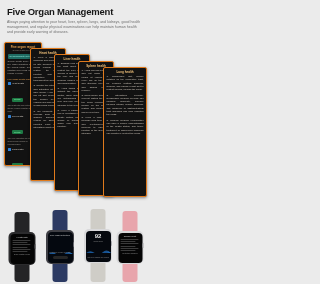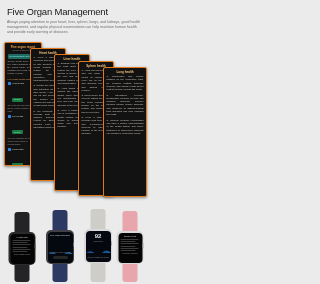--- a/index.html
+++ b/index.html
@@ -5,21 +5,21 @@
   html,body{margin:0;padding:0;}
   body{
     width:150px;height:284px;overflow:hidden;
     background:#ebebeb;
     font-family:"Liberation Sans", sans-serif;
     position:relative;
   }
   
   .header{padding:6px 7px 0 7px;}
   .title{
-    font-size:9.5px;font-weight:normal;color:#171717;
+    font-size:9.5px;font-weight:bold;color:#171717;
     letter-spacing:-0.2px;line-height:11px;margin:0 0 3px 0;
   }
   .subtitle{
     font-size:3.5px;color:#6d6d6d;line-height:5.2px;
     margin:0;letter-spacing:0.05px;
   }
   
   .deck{position:relative;height:155px;margin-top:3px;}
   .card{
     position:absolute;

